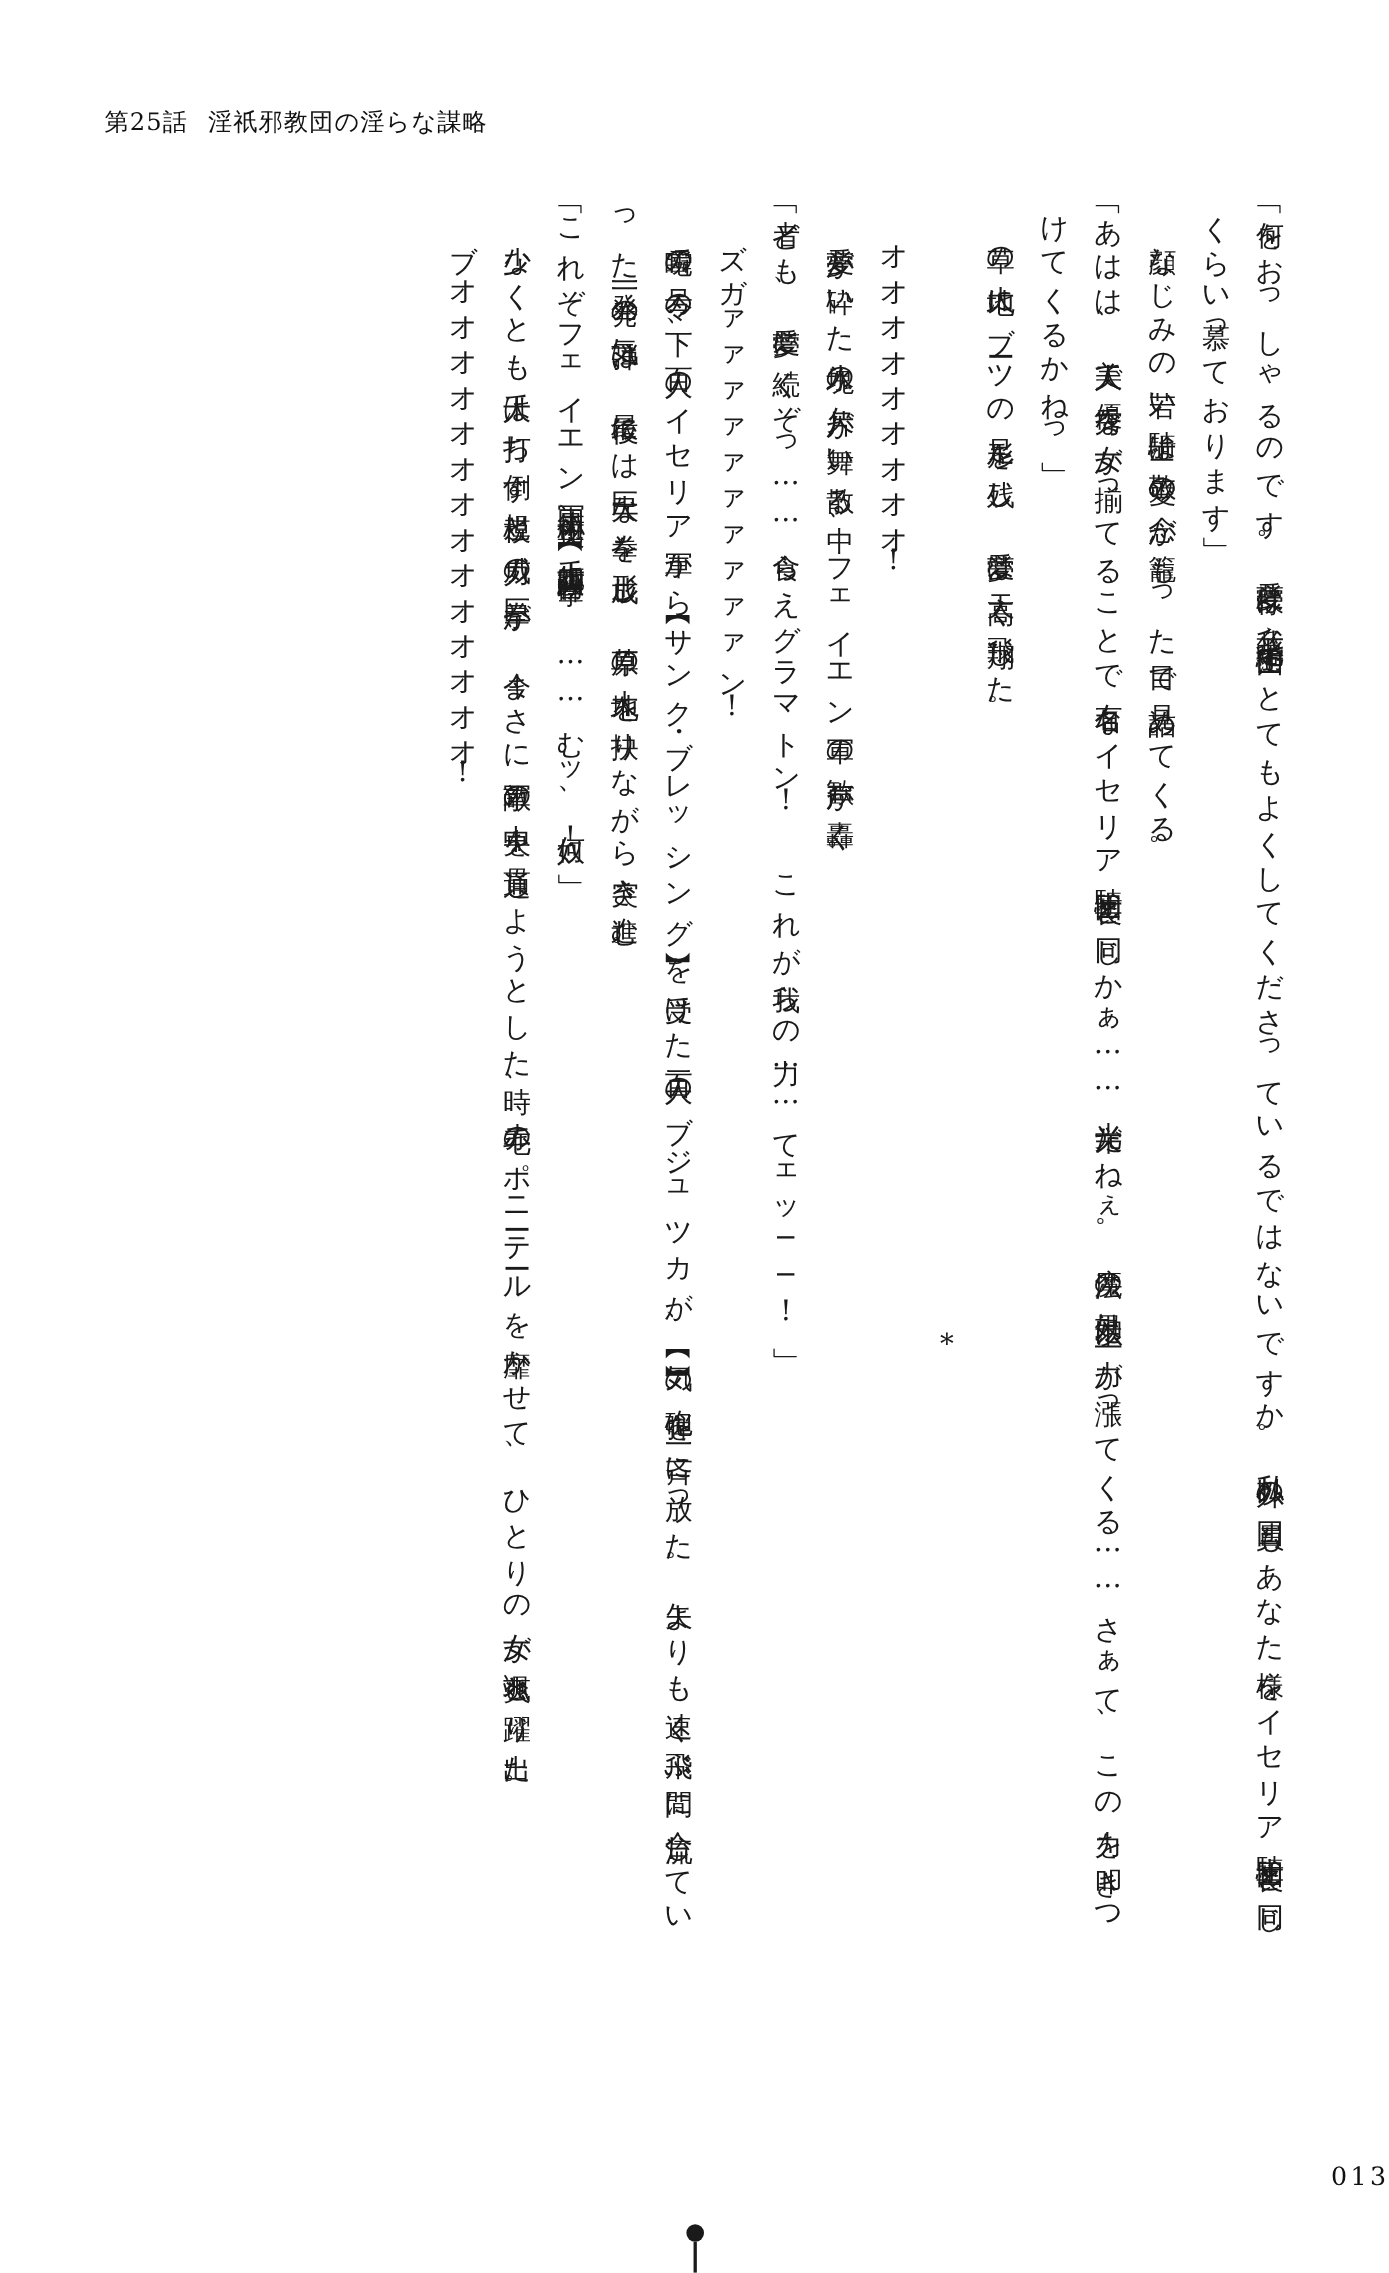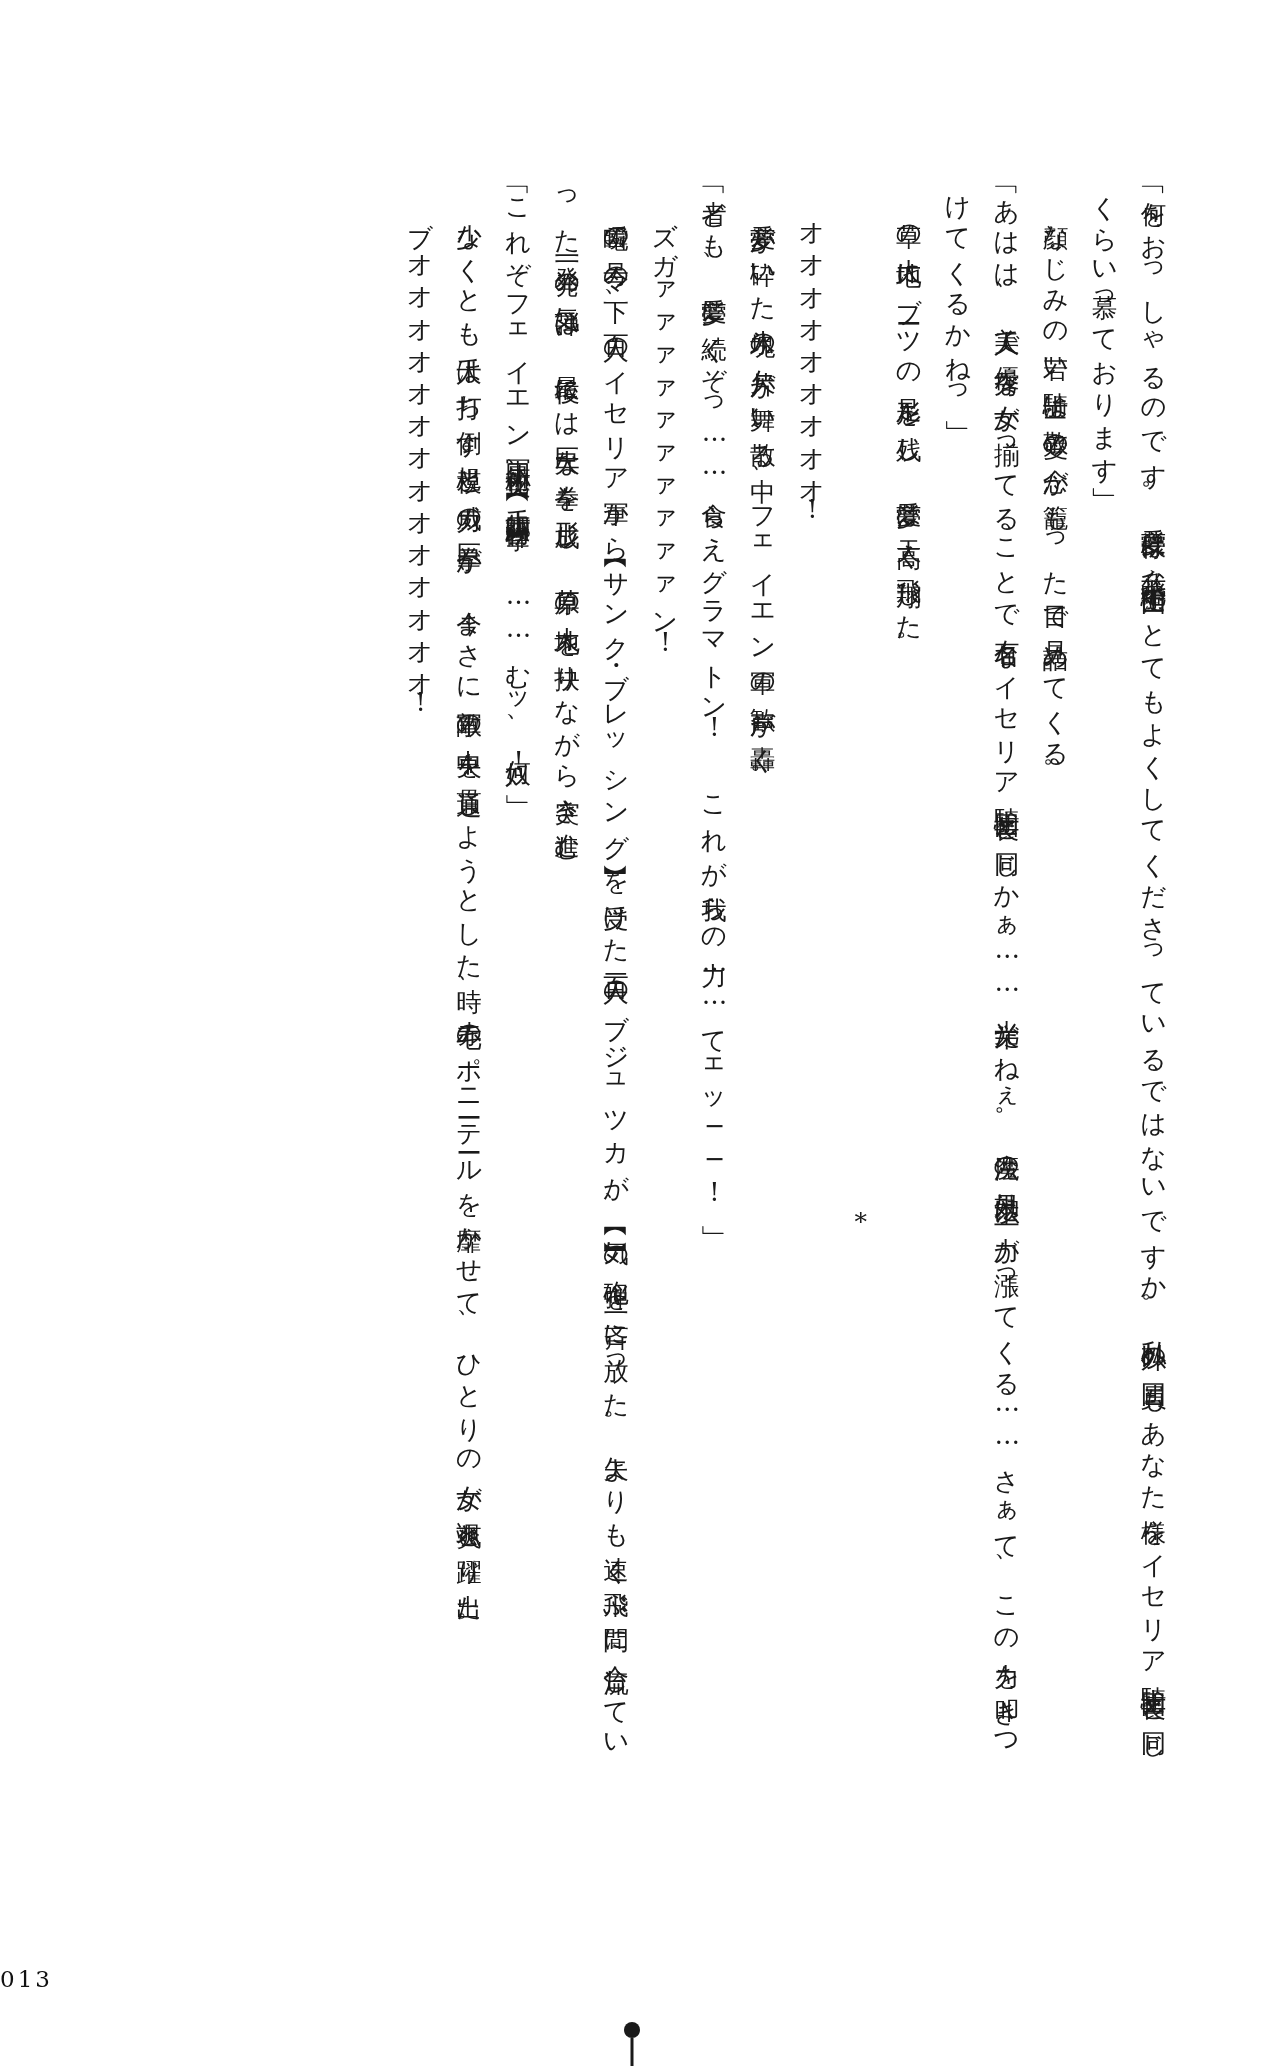--- a/index.html
+++ b/index.html
@@ -82,21 +82,21 @@
     box-sizing: border-box;
     font-size: 25px;
   }
 
   
   .footer {
     position: absolute;
     bottom: 74px;
     left: 0;
     width: 100%;
-    text-align: left;
+    text-align: right;
     font-size: 23px;
     letter-spacing: 3px;
     color: #111;
     font-family: "DejaVu Serif", "Liberation Serif", serif;
   }
   .spine-dot {
     position: absolute;
     bottom: 28px;
     left: 50%;
     transform: translateX(-50%);
@@ -113,20 +113,23 @@
     width: 3px;
     height: 28px;
     background: #1a1a1a;
   }
 </style>
 </head>
 <body>
 
 <div class="page">
 
+  <div class="header">
+    <span class="chapter-num">第25話</span><span>淫祇邪教団の淫らな謀略</span>
+  </div>
 
   <div class="body-area">
     <div class="vertical-flow" id="flow">
         <p class="">「何をおっしゃるのです。愛夢様は我々第七騎士団にとてもよくしてくださっているではないですか。私以外の団員もあなた様をイセリア騎士団長と同じくらい慕っております」</p>
         <p class="indent">顔なじみの若い騎士は敬愛の念が籠もった目で見詰めてくる。</p>
         <p class="">「あはは、美人で優秀な女が揃ってることで有名なイセリア騎士団長と同じかぁ……光栄だねぇ。魔法の効果以上に力が漲ってくる……さぁて、この力を叩きつけてくるかねっ」</p>
         <p class="indent">草の大地にブーツの足形を残し、愛夢は天高く飛翔した。</p>
         <p class="sep">
           <span class="sep-mark">*</span>
         </p>

